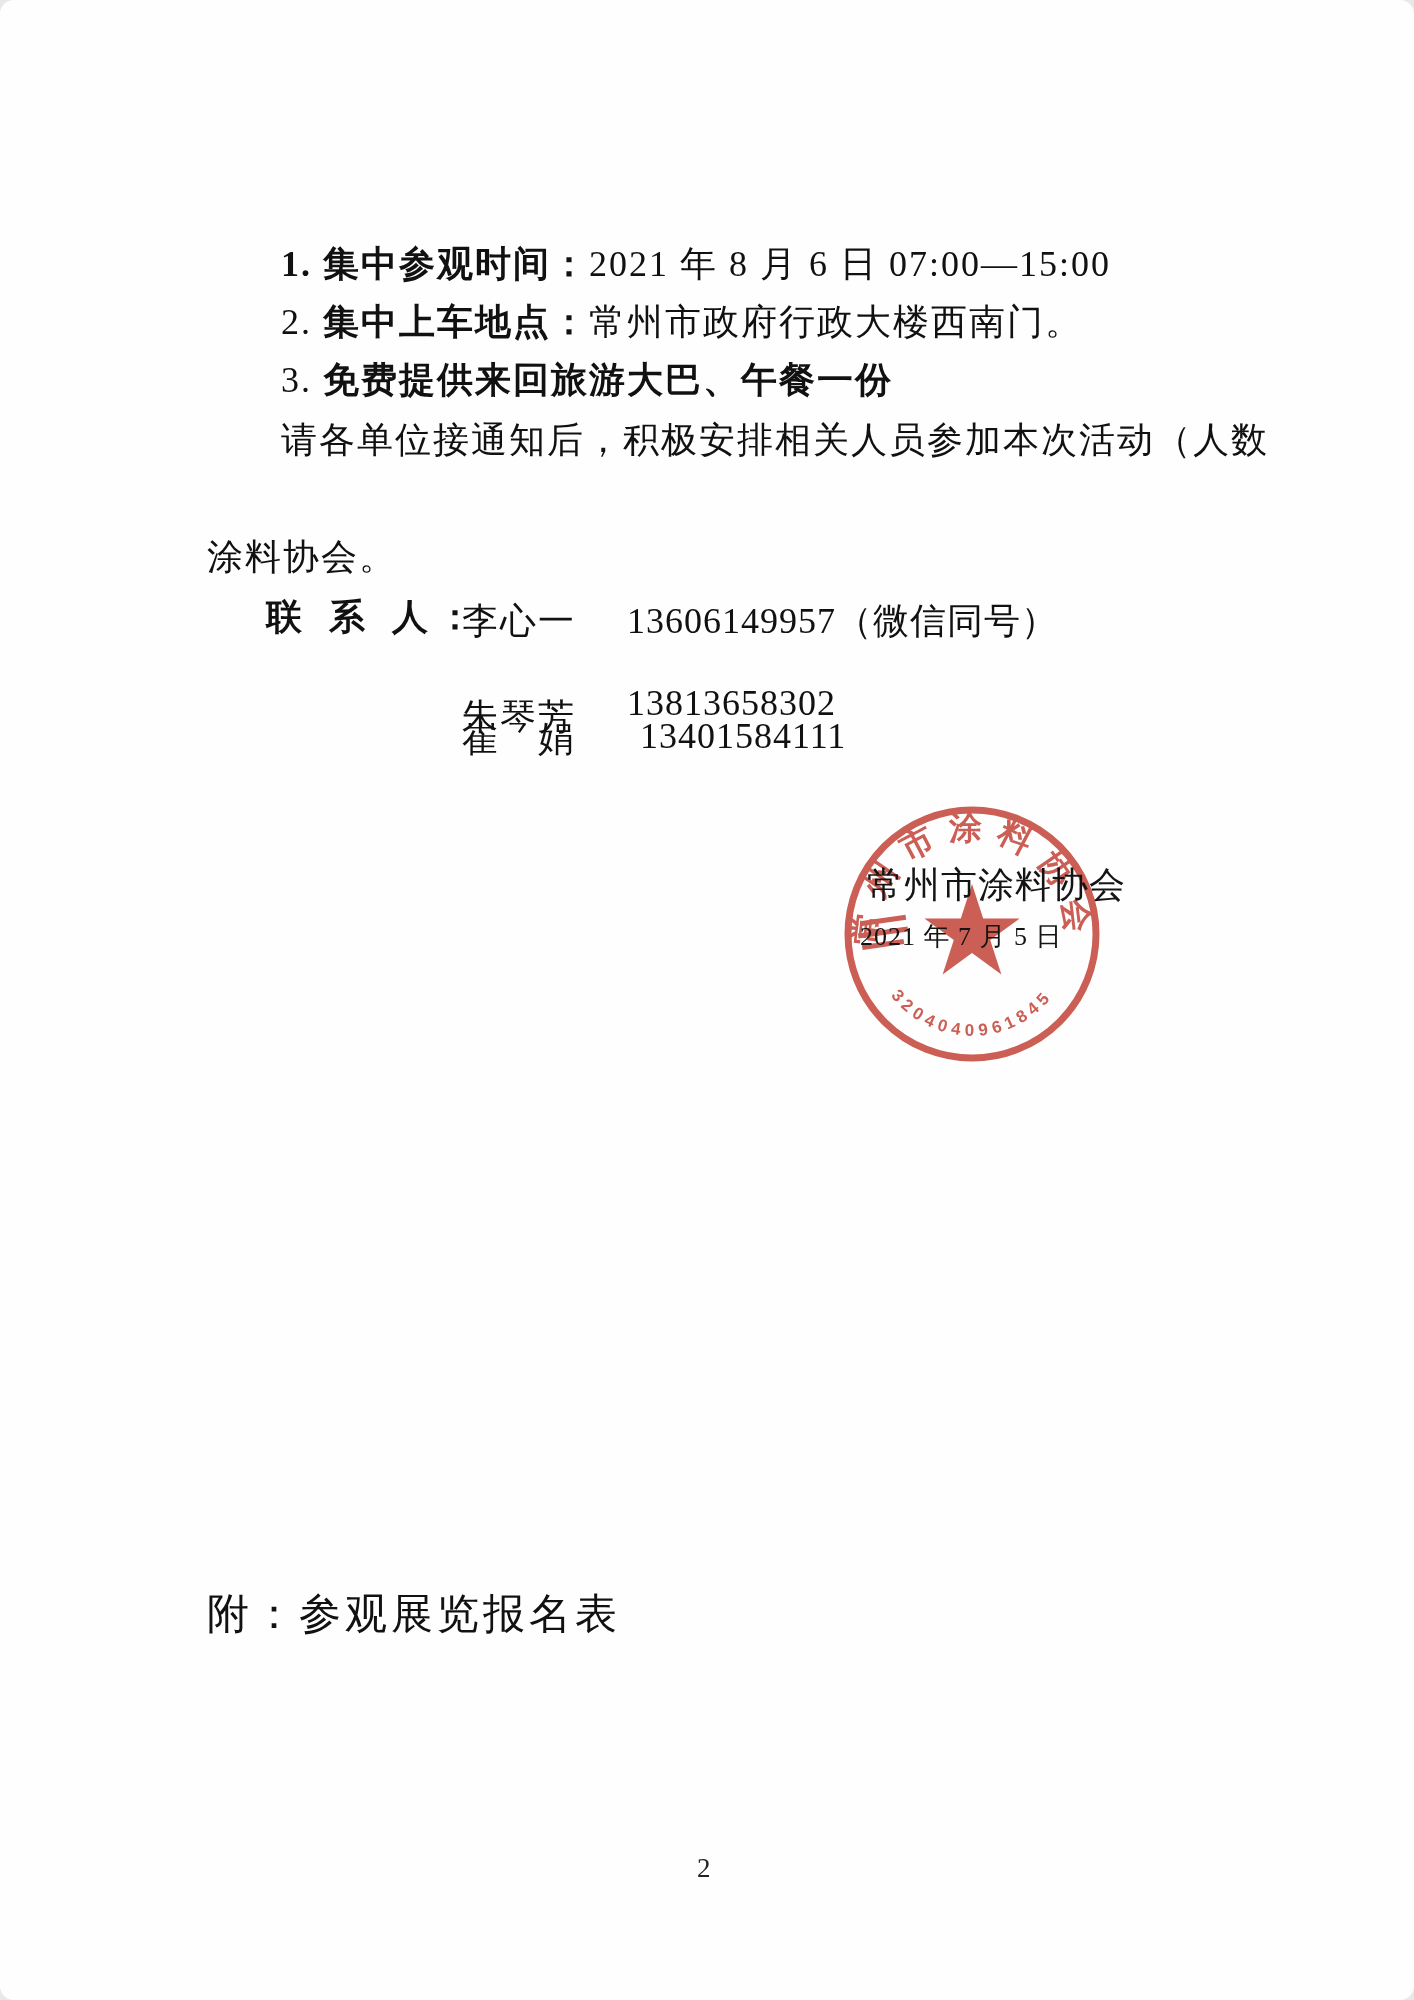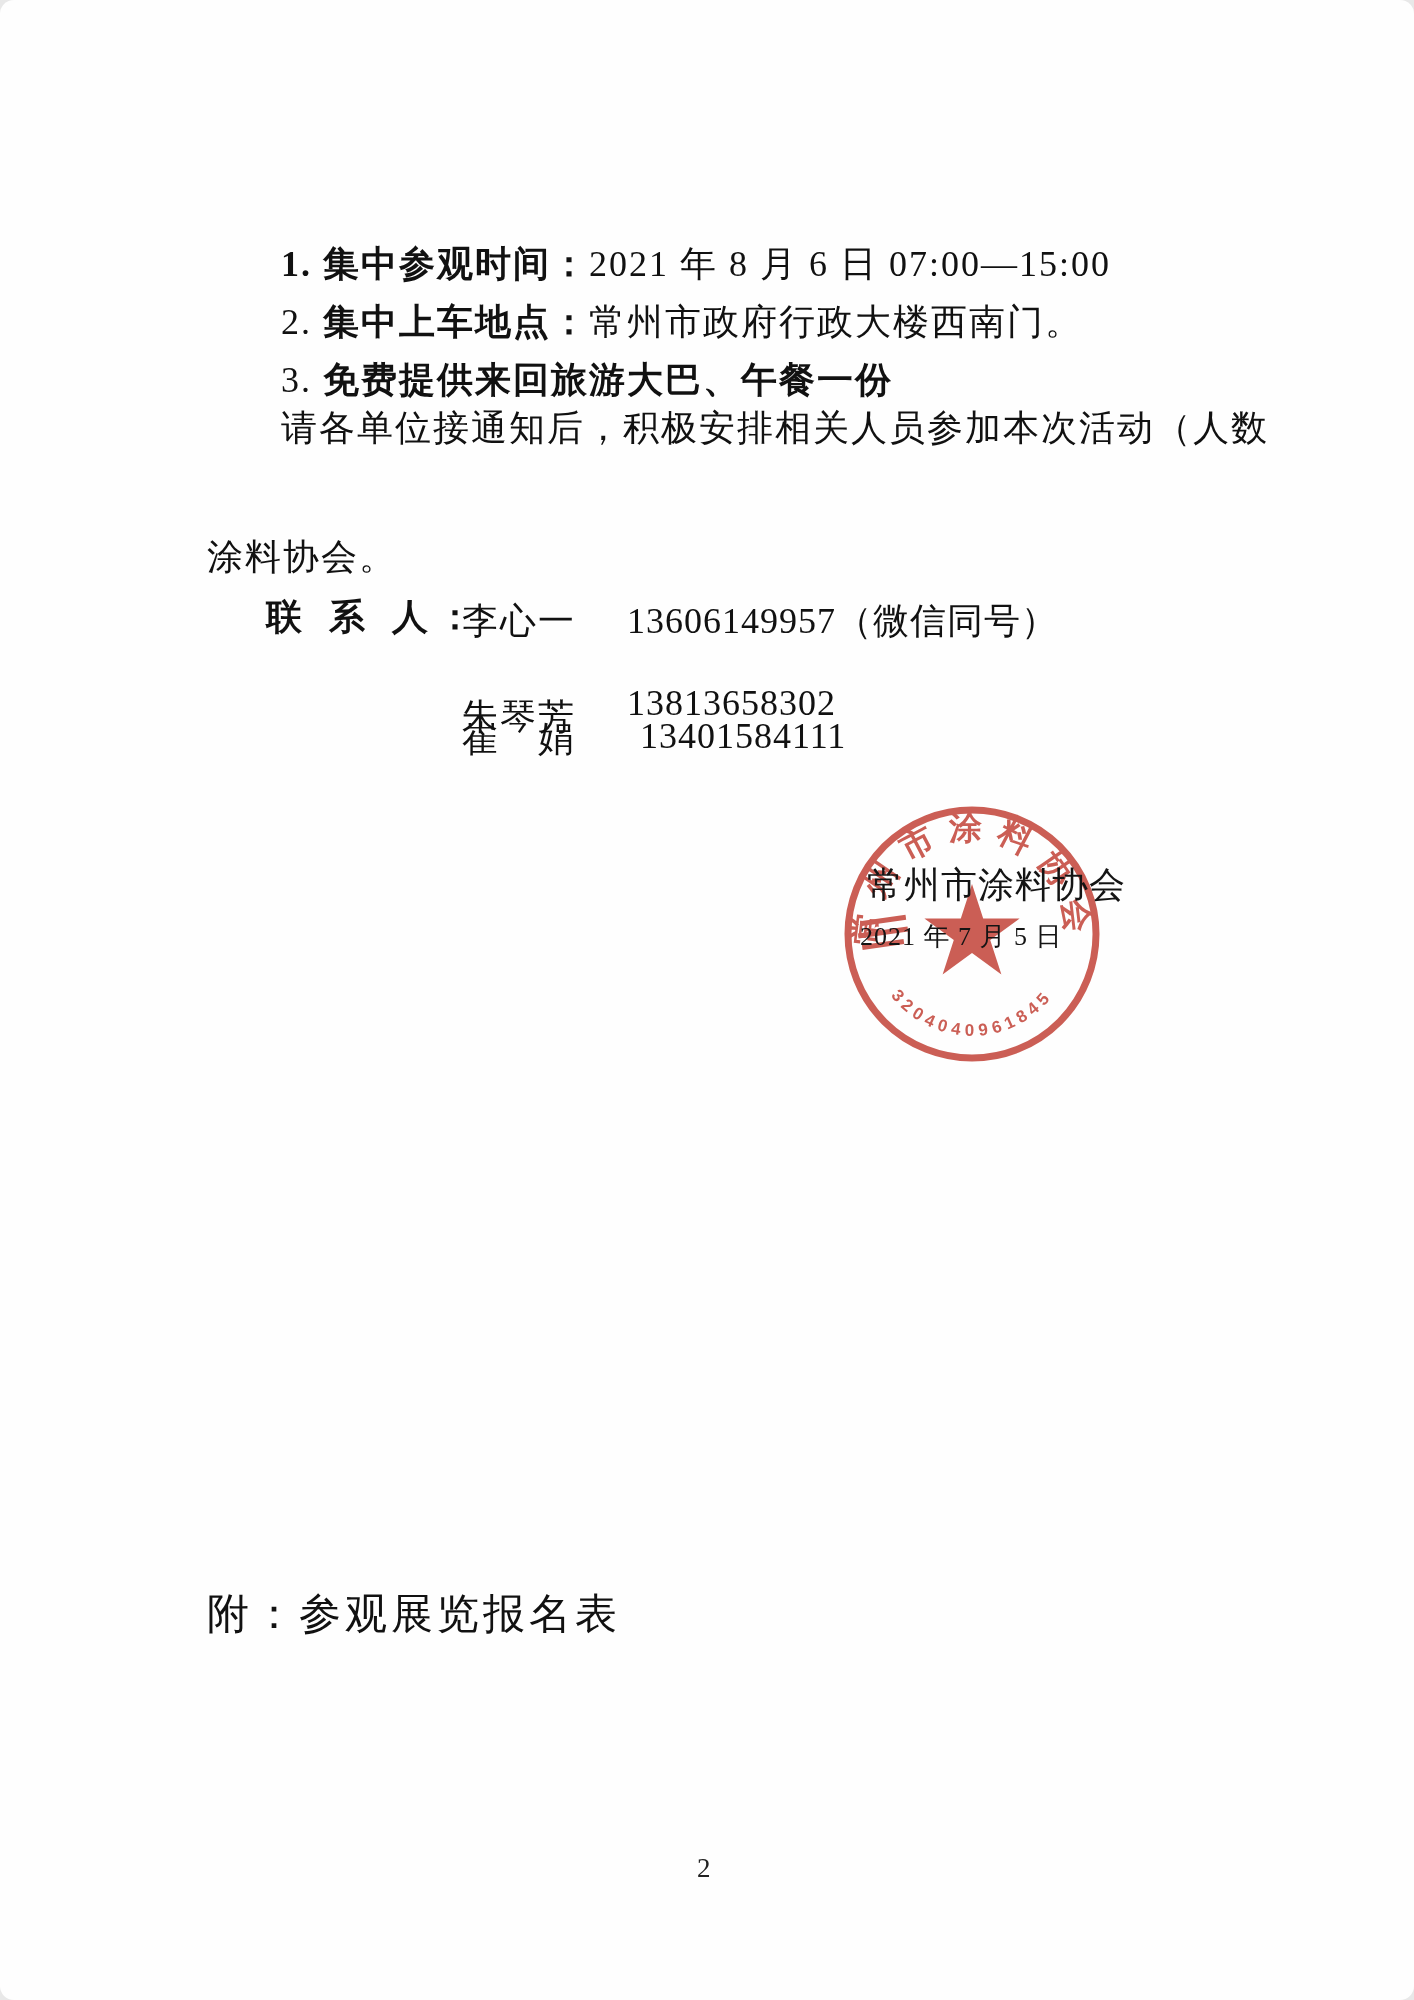--- a/index.html
+++ b/index.html
@@ -69,21 +69,21 @@
   <div class="line" style="left:281px; top:244px;">
     <span class="num-bold">1. </span><span class="b">集中参观时间：</span><span>2021 年 8 月 6 日 07:00—15:00</span>
   </div>
   <div class="line" style="left:281px; top:302px;">
     <span>2. </span><span class="b">集中上车地点：</span><span>常州市政府行政大楼西南门。</span>
   </div>
   <div class="line" style="left:281px; top:360px;">
     <span>3. </span><span class="b">免费提供来回旅游大巴、午餐一份</span><span></span>
   </div>
 
-  <div class="line" style="left:281px; top:408px;text-align:center;">请各单位接通知后，积极安排相关人员参加本次活动（人数</div>
+  <div class="line" style="left:281px; top:420px;text-align:center;">请各单位接通知后，积极安排相关人员参加本次活动（人数</div>
   <div class="line" style="left:207px; top:537px;">涂料协会。</div>
 
   <div>
     <div class="line b" style="left:266px; top:597px; letter-spacing:9px;">联 系 人：</div>
 
     <div class="contact-name" style="top:597px;">李心一</div>
     <div class="contact-phone" style="top:597px;">
       <span>13606149957</span><span class="contact-note">（微信同号）</span>
     </div>
 

